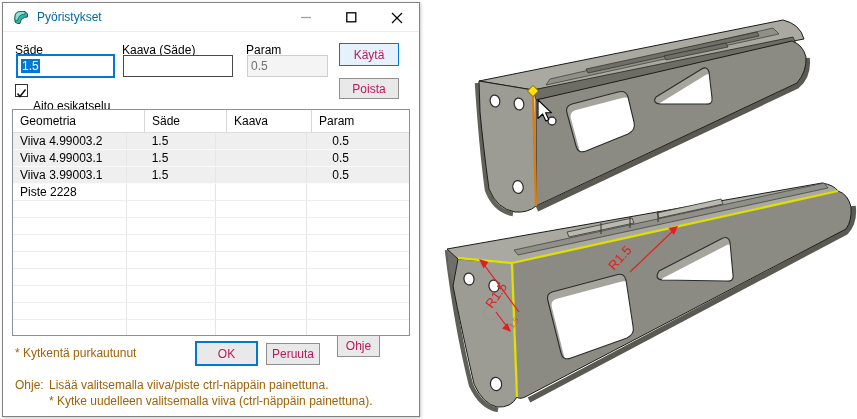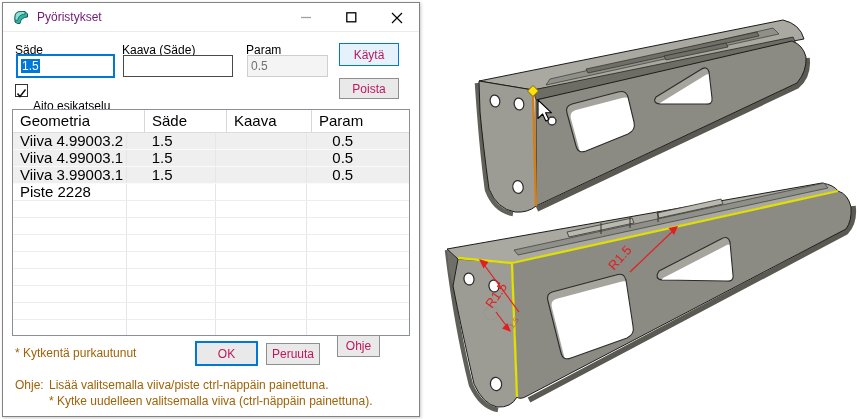--- a/index.html
+++ b/index.html
@@ -3,36 +3,36 @@
 <meta charset="utf-8">
 <style>
   html,body{margin:0;padding:0;width:857px;height:419px;background:#fff;overflow:hidden;
     font-family:"Liberation Sans",sans-serif;-webkit-font-smoothing:antialiased;}
   *{box-sizing:border-box;}
   .dialog{position:absolute;left:2px;top:2px;width:418px;height:415px;background:#fff;
     border:1px solid #828282;box-shadow:1px 1px 3px rgba(0,0,0,.22);}
   .titlebar{position:absolute;left:0;top:0;width:100%;height:29px;background:#fff;
     border-bottom:1px solid #ececec;display:flex;align-items:center;}
   .title-icon{position:absolute;left:10px;top:6px;width:17px;height:17px;}
-  .title-text{position:absolute;left:34px;top:7px;font-size:12px;color:#701a75;}
+  .title-text{position:absolute;left:34px;top:7px;font-size:12px;color:#0369a1;}
   .tb-controls{position:absolute;right:0;top:0;height:29px;display:flex;}
   .tb-btn{width:45px;height:29px;display:flex;align-items:center;justify-content:center;}
   .lbl{position:absolute;font-size:12px;color:#000;white-space:nowrap;}
   .inp{position:absolute;background:#fff;font-size:12px;color:#000;display:flex;align-items:center;padding-left:3px;}
   .inp-focus{border:2px solid #0078d7;}
   .inp-plain{border:1px solid #494949;}
   .inp-disabled{border:1px solid #cfcfcf;background:#f4f4f4;color:#707070;}
   .sel-text{background:#0078d7;color:#fff;padding:0 1px;}
   .btn{position:absolute;display:flex;align-items:center;justify-content:center;
     font-size:12px;color:#be185d;background:#e9e9e9;border:1px solid #8f8f8f;cursor:default;}
   .btn-apply{background:#e5f1fb;border:1px solid #0078d7;}
   .btn-default{border:2px solid #0078d7;}
   .cbx{position:absolute;width:13px;height:13px;border:1px solid #333;background:#fff;}
   .grid{position:absolute;left:9px;top:106px;width:398px;height:227px;border:1px solid #8b8f97;
-    background:#fff;overflow:hidden;font-size:15px;}
+    background:#fff;overflow:hidden;font-size:12px;}
   .trow{display:flex;height:17px;line-height:16px;}
   .thead{height:23px;line-height:22px;border-bottom:1px solid #dcdcdc;}
   .trow.sel{background:#efefef;}
   .trow.body{border-bottom:1px solid #ededed;gap:18px;}
   .trow.sel.body{border-bottom:1px solid #fafafa;}
   .c{padding-left:7px;white-space:nowrap;overflow:hidden;}
   .c1{width:132px;border-right:1px solid #e6e6e6;}
   .c2{width:82px;border-right:1px solid #e6e6e6;}
   .c3{width:85px;border-right:1px solid #e6e6e6;}
   .c4{width:97px;}

